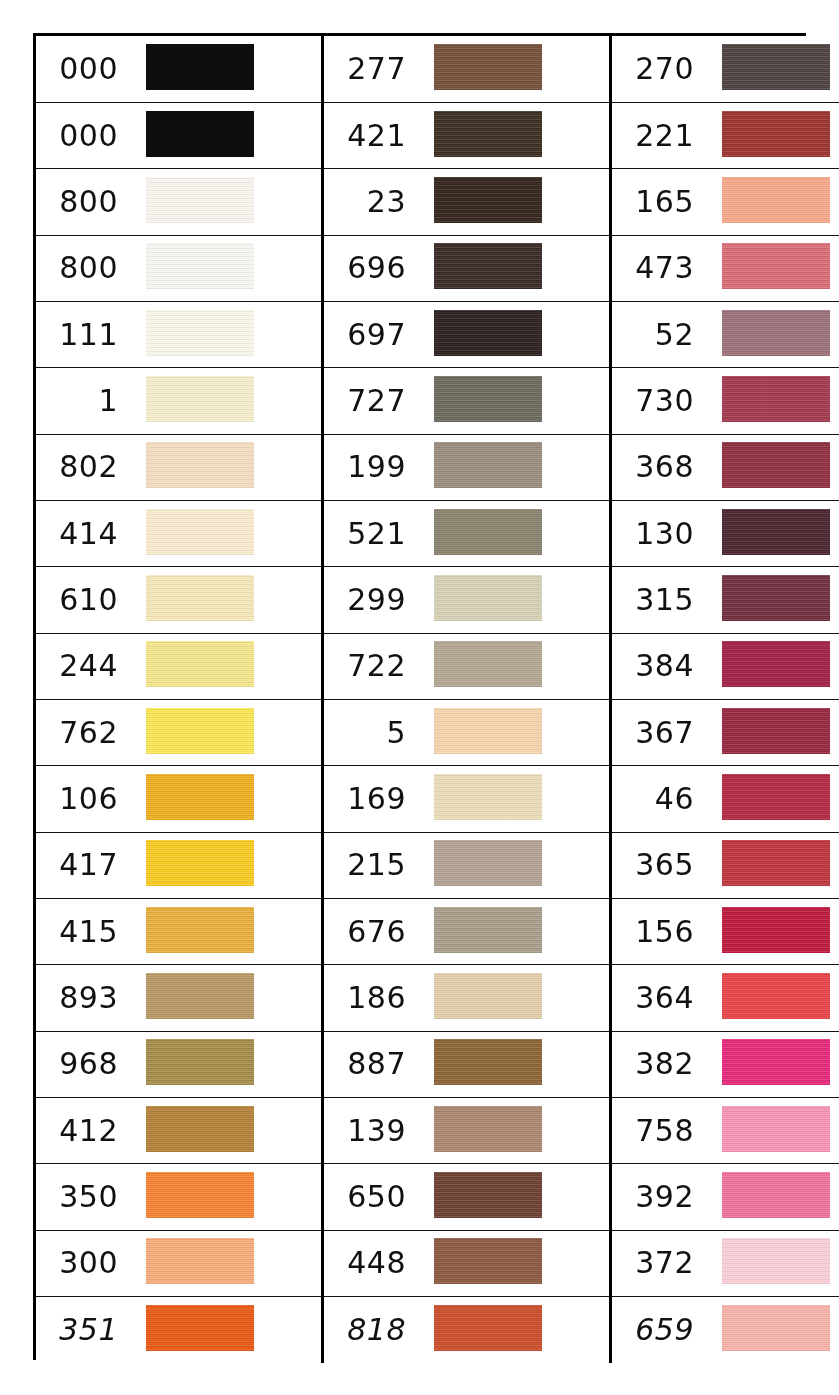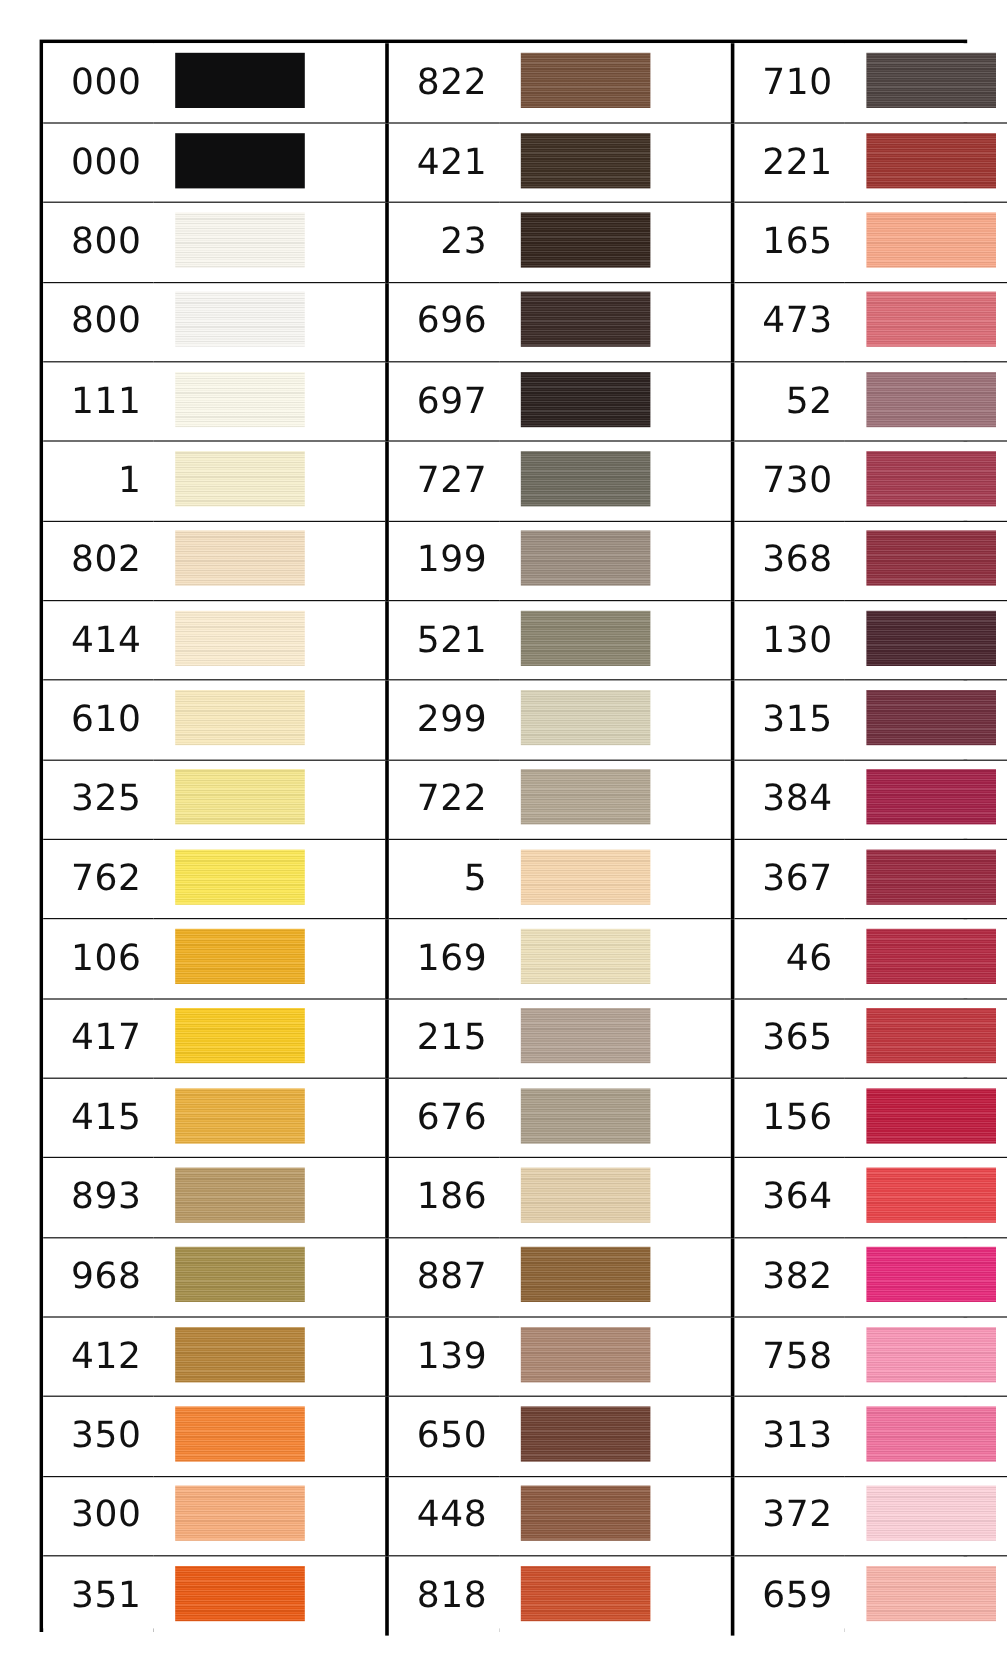--- a/index.html
+++ b/index.html
@@ -44,20 +44,21 @@
     vertical-align: middle;
     border-top: 1.6px solid #111111;
     border-bottom: 1.6px solid #111111;
     background: #ffffff;
   }
   table.color-table tr:first-child td {
     border-top: none;
   }
   table.color-table tr:last-child td {
     border-bottom: none;
+    font-style: italic;
   }
 
   td.code-cell {
     width: 82px;
     text-align: right;
     padding-right: 10px;
     font-size: 30px;
     line-height: 1;
     color: #111111;
     letter-spacing: 0.5px;
@@ -111,23 +112,23 @@
 </style>
 </head>
 <body>
 
 <div id="chart-wrap">
   <table class="color-table">
     <tbody id="table-body">
         <tr>
           <td class="code-cell">000</td>
           <td class="swatch-cell group-end"><span class="swatch flat" style="background-color: rgb(14, 14, 15);"></span></td>
-          <td class="code-cell">822</td>
+          <td class="code-cell">277</td>
           <td class="swatch-cell group-end"><span class="swatch" style="background-color: rgb(118, 82, 60);"></span></td>
-          <td class="code-cell">710</td>
+          <td class="code-cell">270</td>
           <td class="swatch-cell"><span class="swatch" style="background-color: rgb(78, 68, 66);"></span></td>
         </tr>
         <tr>
           <td class="code-cell">000</td>
           <td class="swatch-cell group-end"><span class="swatch flat" style="background-color: rgb(14, 14, 15);"></span></td>
           <td class="code-cell">421</td>
           <td class="swatch-cell group-end"><span class="swatch" style="background-color: rgb(62, 47, 35);"></span></td>
           <td class="code-cell">221</td>
           <td class="swatch-cell"><span class="swatch" style="background-color: rgb(158, 54, 49);"></span></td>
         </tr>
@@ -181,21 +182,21 @@
         </tr>
         <tr>
           <td class="code-cell">610</td>
           <td class="swatch-cell group-end"><span class="swatch" style="background-color: rgb(248, 233, 189);"></span></td>
           <td class="code-cell">299</td>
           <td class="swatch-cell group-end"><span class="swatch" style="background-color: rgb(216, 210, 184);"></span></td>
           <td class="code-cell">315</td>
           <td class="swatch-cell"><span class="swatch" style="background-color: rgb(113, 48, 63);"></span></td>
         </tr>
         <tr>
-          <td class="code-cell">325</td>
+          <td class="code-cell">244</td>
           <td class="swatch-cell group-end"><span class="swatch" style="background-color: rgb(245, 231, 142);"></span></td>
           <td class="code-cell">722</td>
           <td class="swatch-cell group-end"><span class="swatch" style="background-color: rgb(180, 168, 148);"></span></td>
           <td class="code-cell">384</td>
           <td class="swatch-cell"><span class="swatch" style="background-color: rgb(163, 34, 73);"></span></td>
         </tr>
         <tr>
           <td class="code-cell">762</td>
           <td class="swatch-cell group-end"><span class="swatch" style="background-color: rgb(251, 231, 85);"></span></td>
           <td class="code-cell">5</td>
@@ -249,21 +250,21 @@
           <td class="code-cell">139</td>
           <td class="swatch-cell group-end"><span class="swatch" style="background-color: rgb(173, 136, 115);"></span></td>
           <td class="code-cell">758</td>
           <td class="swatch-cell"><span class="swatch" style="background-color: rgb(248, 150, 182);"></span></td>
         </tr>
         <tr>
           <td class="code-cell">350</td>
           <td class="swatch-cell group-end"><span class="swatch" style="background-color: rgb(245, 132, 52);"></span></td>
           <td class="code-cell">650</td>
           <td class="swatch-cell group-end"><span class="swatch" style="background-color: rgb(111, 66, 52);"></span></td>
-          <td class="code-cell">313</td>
+          <td class="code-cell">392</td>
           <td class="swatch-cell"><span class="swatch" style="background-color: rgb(240, 115, 159);"></span></td>
         </tr>
         <tr>
           <td class="code-cell">300</td>
           <td class="swatch-cell group-end"><span class="swatch" style="background-color: rgb(247, 173, 124);"></span></td>
           <td class="code-cell">448</td>
           <td class="swatch-cell group-end"><span class="swatch" style="background-color: rgb(141, 91, 66);"></span></td>
           <td class="code-cell">372</td>
           <td class="swatch-cell"><span class="swatch" style="background-color: rgb(251, 208, 216);"></span></td>
         </tr>

